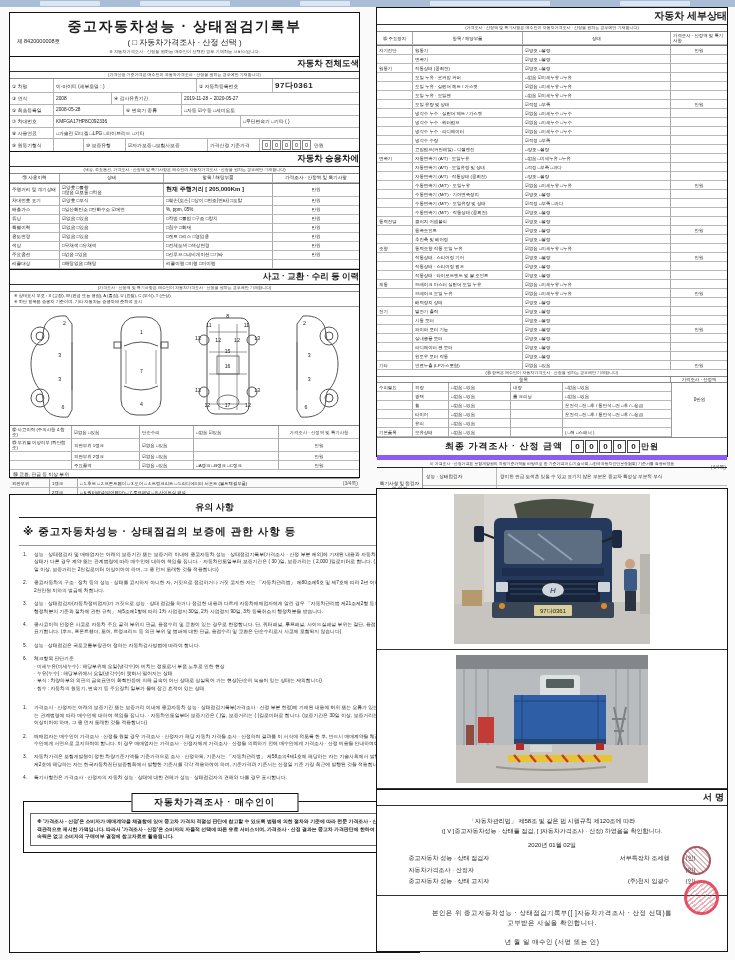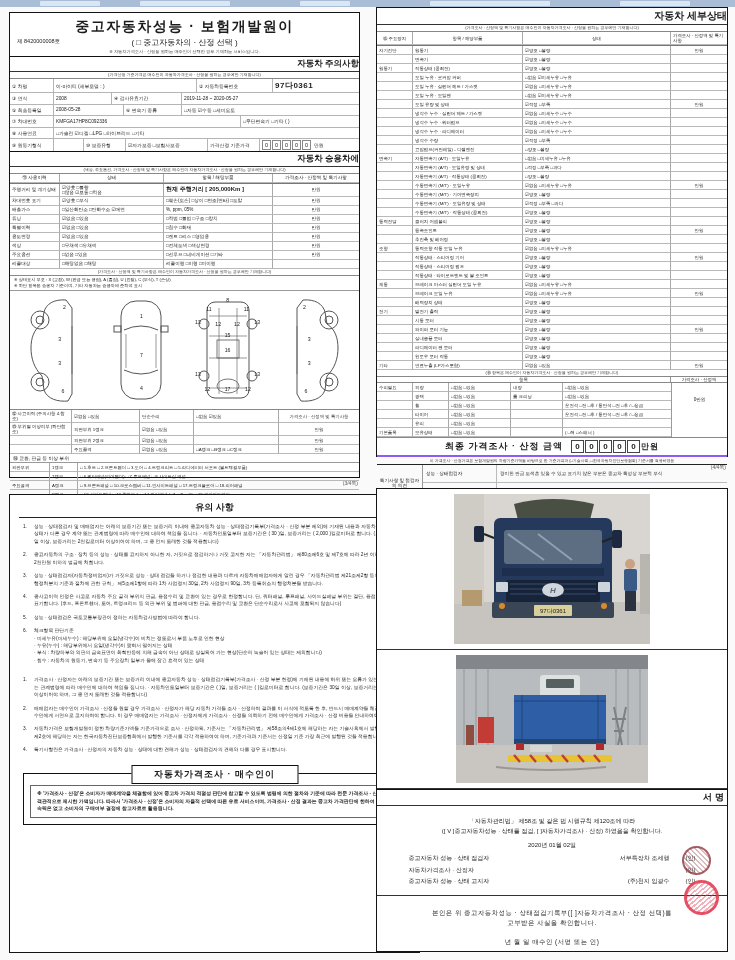--- a/index.html
+++ b/index.html
@@ -64,21 +64,21 @@
   .etcwrap{display:flex;border-bottom:1px solid #888;}
   .etcmain{flex:1;}
   .etchead{display:flex;font-size:4.4px;border-bottom:1px solid #888;}
   .etchead .eh1{flex:1;text-align:center;}
   .etchead .eh2{width:56px;text-align:center;border-left:1px solid #999;}
   .tbl-etc{font-size:4.4px;}
   .tbl-etc .trow{grid-template-columns:36px 36px 62px 52px 1fr;}
   .etcprice{width:56px;border-left:1px solid #999;font-size:4.6px;display:flex;
             justify-content:center;padding-top:14px;box-sizing:border-box;}
   .finalrow{display:flex;align-items:center;justify-content:center;gap:8px;
-            border-bottom:2px solid #8b5cf6;padding:2px 0;}
+            border-bottom:5px solid #8b5cf6;padding:2px 0;}
   .finallabel{font-weight:bold;font-size:9px;letter-spacing:1px;}
   .bigdigit{border:1.2px solid #444;width:11px;height:11px;font-size:8px;font-weight:bold;
             display:flex;align-items:center;justify-content:center;}
   .finalnote{font-size:3.9px;text-align:center;color:#333;border-bottom:1.2px solid #222;padding:1px 2px;}
   .specialwrap{display:flex;font-size:4.6px;}
   .sw-label{width:46px;border-right:1px solid #999;display:flex;align-items:center;
             justify-content:center;text-align:center;padding:2px;box-sizing:border-box;}
   .sw-rows{flex:1;}
   .swrow{display:flex;border-bottom:1px solid #bbb;min-height:17px;}
   .swrow:last-child{border-bottom:none;}
@@ -126,26 +126,26 @@
     <i style="left:430px;width:120px"></i>
     <i style="left:620px;width:70px"></i>
 </div>
 
 <div class="pagemark" id="mark3">(3/4쪽)</div>
 <div class="pagemark" id="mark4">(4/4쪽)</div>
 
 <div class="page" id="page1">
   <div class="p1head">
     <div class="docno">제 8420000008호</div>
-    <div class="title">중고자동차성능 · 보험개발원이</div>
-    <div class="subtitle">( □ 중고자동차의 · 산정 선택 )</div>
+    <div class="title">중고자동차성능 · 상태점검기록부</div>
+    <div class="subtitle">( □ 자동차가격조사 · 산정 선택 )</div>
     <div class="titlenote">※ 자동차가격조사 · 산정을 원하는 매수인이 선택한 경우 기재하는 서비스입니다.</div>
   </div>
 
-  <div class="secbar">자동차 주의사항</div>
+  <div class="secbar">자동차 전체도색</div>
   <div class="secnote">(가격산정 기준가격은 매수인이 자동차가격조사 · 산정을 원하는 경우에만 기재합니다)</div>
   <div>
     <div class="brow">
       <div class="bc" style="width:44px">① 차명</div>
       <div class="bc" style="flex:1">이-마이티  (세부모델 : )</div>
       <div class="bc" style="width:76px">② 자동차등록번호</div>
       <div class="bc regnum" style="width:86px">97다0361</div>
     </div>
     <div class="brow">
       <div class="bc" style="width:44px">③ 연식</div>
@@ -246,20 +246,21 @@
         <div class="tcell col-p">만원</div>
       </div>
       <div class="trow">
         <div class="tcell col-l">리콜대상</div>
         <div class="tcell col-s">□해당없음  □해당</div>
         <div class="tcell col-i">리콜이행   □이행   □미이행</div>
         <div class="tcell col-p"></div>
       </div>
     </div>
 
+  <div class="secbar">사고 · 교환 · 수리 등 이력</div>
   <div class="secnote">(가격조사 · 산정액 및 특기사항은 매수인이 자동차가격조사 · 산정을 원하는 경우에만 기재합니다)</div>
   <div class="codes">
     <div>※ 상태표시 부호 : X (교환), W (판금 또는 용접), A (흠집), U (요철), C (부식), T (손상)</div>
     <div>※ 하단 항목은 승용차 기준이며, 기타 자동차는 승용차에 준하여 표시</div>
   </div>
   <div class="diagrams">
     <div class="diag">
       <svg viewBox="0 0 78 108">
         <g fill="none" stroke="#555" stroke-width="1">
           <path d="M50,4 C38,3 30,8 28,16 L26,28 C18,33 15,42 15,52 C15,62 18,72 26,80 L28,94 C31,103 42,106 52,105 L56,98 L56,12 Z"></path>
@@ -700,20 +701,21 @@
       <div class="swrow">
         <div class="sw-role">가격 · 조사산정자</div>
         <div class="sw-text"></div>
       </div>
     </div>
   </div>
 </div>
 
 <div class="page" id="page3">
   <div class="p3titlebar">유의 사항</div>
+  <div class="p3h">※ 중고자동차성능 · 상태점검의 보증에 관한 사항 등</div>
   <div class="tbl-notes">
       <div class="trow">
         <div class="tcell col-n">1.</div>
         <div class="tcell col-t">성능 · 상태점검자 및 매매업자는 아래의 보증기간 또는 보증거리 이내에 중고자동차 성능 · 상태점검기록부(가격조사 · 산정 부분 제외)에 기재된 내용과 자동차의 실제 성능 · 상태가 다른 경우 계약 또는 관계법령에 따라 매수인에 대하여 책임을 집니다.  · 자동차인도일부터 보증기간은 ( 30 )일, 보증거리는 ( 2,000 )킬로미터로 합니다. (보증기간은 30일 이상, 보증거리는 2천킬로미터 이상이어야 하며, 그 중 먼저 도래한 것을 적용합니다)</div>
       </div>
       <div class="trow">
         <div class="tcell col-n">2.</div>
         <div class="tcell col-t">중고자동차의 구조 · 장치 등의 성능 · 상태를 고지하지 아니한 자, 거짓으로 점검하거나 거짓 고지한 자는 「자동차관리법」 제80조제6호 및 제7호에 따라 2년 이하의 징역 또는 2천만원 이하의 벌금에 처합니다.</div>
       </div>
       <div class="trow">

